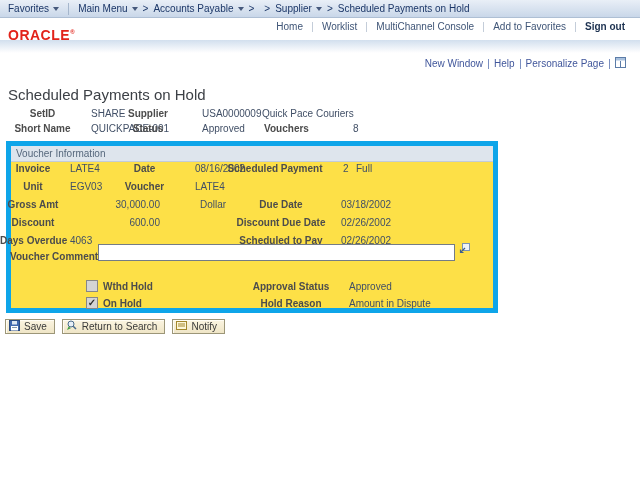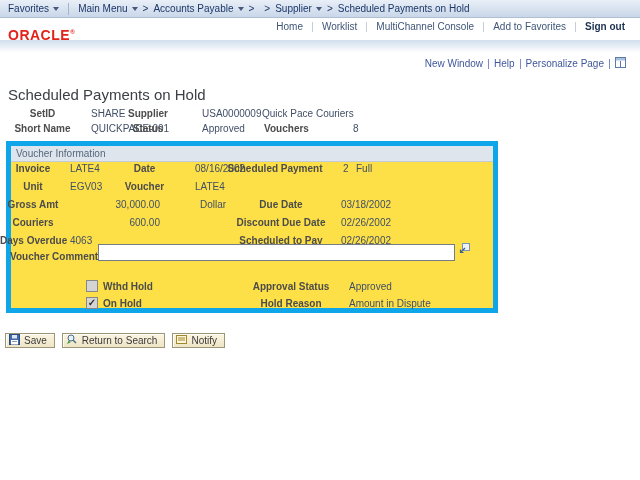--- a/index.html
+++ b/index.html
@@ -60,21 +60,21 @@
 
   .cmt-input { position:absolute; left:98px; top:244px; width:357px; height:17px;
     border:1px solid #747c86; background:#fff; font-family:inherit; font-size:10px; padding:0 2px; }
   .zoomicon { position:absolute; left:458px; top:242px; cursor:pointer; }
 
   .cb { position:absolute; width:12px; height:12px; border:1px solid #878787; background:#d4d4d4;
     display:flex; align-items:center; justify-content:center;
     font-size:10px; font-weight:bold; color:#2f2f2f; line-height:1; cursor:default; }
 
   
-  .toolbar { position:absolute; left:5px; top:319px; display:flex; gap:7px;margin-top:14px; }
+  .toolbar { position:absolute; left:5px; top:319px; display:flex; gap:7px; }
   .btn { display:inline-flex; align-items:center; gap:4px; height:15px; padding:0 7px 0 3px;
     background:linear-gradient(#fbf5e2,#efe5c6); border:1px solid #9c9678;
     box-shadow:inset 1px 1px 0 #fffdf4; color:#3a3a3a; font-size:10px; cursor:pointer; white-space:nowrap; }
 </style>
 </head>
 <body>
 
 <div class="screen">
 
   <div class="crumbbar">
@@ -168,21 +168,21 @@
   <span class="f-val" style="top:181px;left:70px">EGV03</span>
   <span class="f-lbl" style="top:181px;left:100px;width:89px">Voucher</span>
   <span class="f-val" style="top:181px;left:195px">LATE4</span>
 
   <span class="f-lbl" style="top:199px;left:0;width:66px">Gross Amt</span>
   <span class="f-val f-num" style="top:199px;left:80px;width:80px">30,000.00</span>
   <span class="f-val" style="top:199px;left:200px">Dollar</span>
   <span class="f-lbl" style="top:199px;left:226px;width:110px">Due Date</span>
   <span class="f-val" style="top:199px;left:341px">03/18/2002</span>
 
-  <span class="f-lbl" style="top:217px;left:0;width:66px">Couriers</span>
+  <span class="f-lbl" style="top:217px;left:0;width:66px">Discount</span>
   <span class="f-val f-num" style="top:217px;left:80px;width:80px">600.00</span>
   <span class="f-lbl" style="top:217px;left:226px;width:110px">Discount Due Date</span>
   <span class="f-val" style="top:217px;left:341px">02/26/2002</span>
 
   <span class="f-lbl" style="top:235px;left:0;width:66px">Days Overdue</span>
   <span class="f-val" style="top:235px;left:70px">4063</span>
   <span class="f-lbl" style="top:235px;left:226px;width:110px">Scheduled to Pay</span>
   <span class="f-val" style="top:235px;left:341px">02/26/2002</span>
 
   <span class="f-lbl" style="top:251px;left:10px;text-align:left">Voucher Comments:</span>

